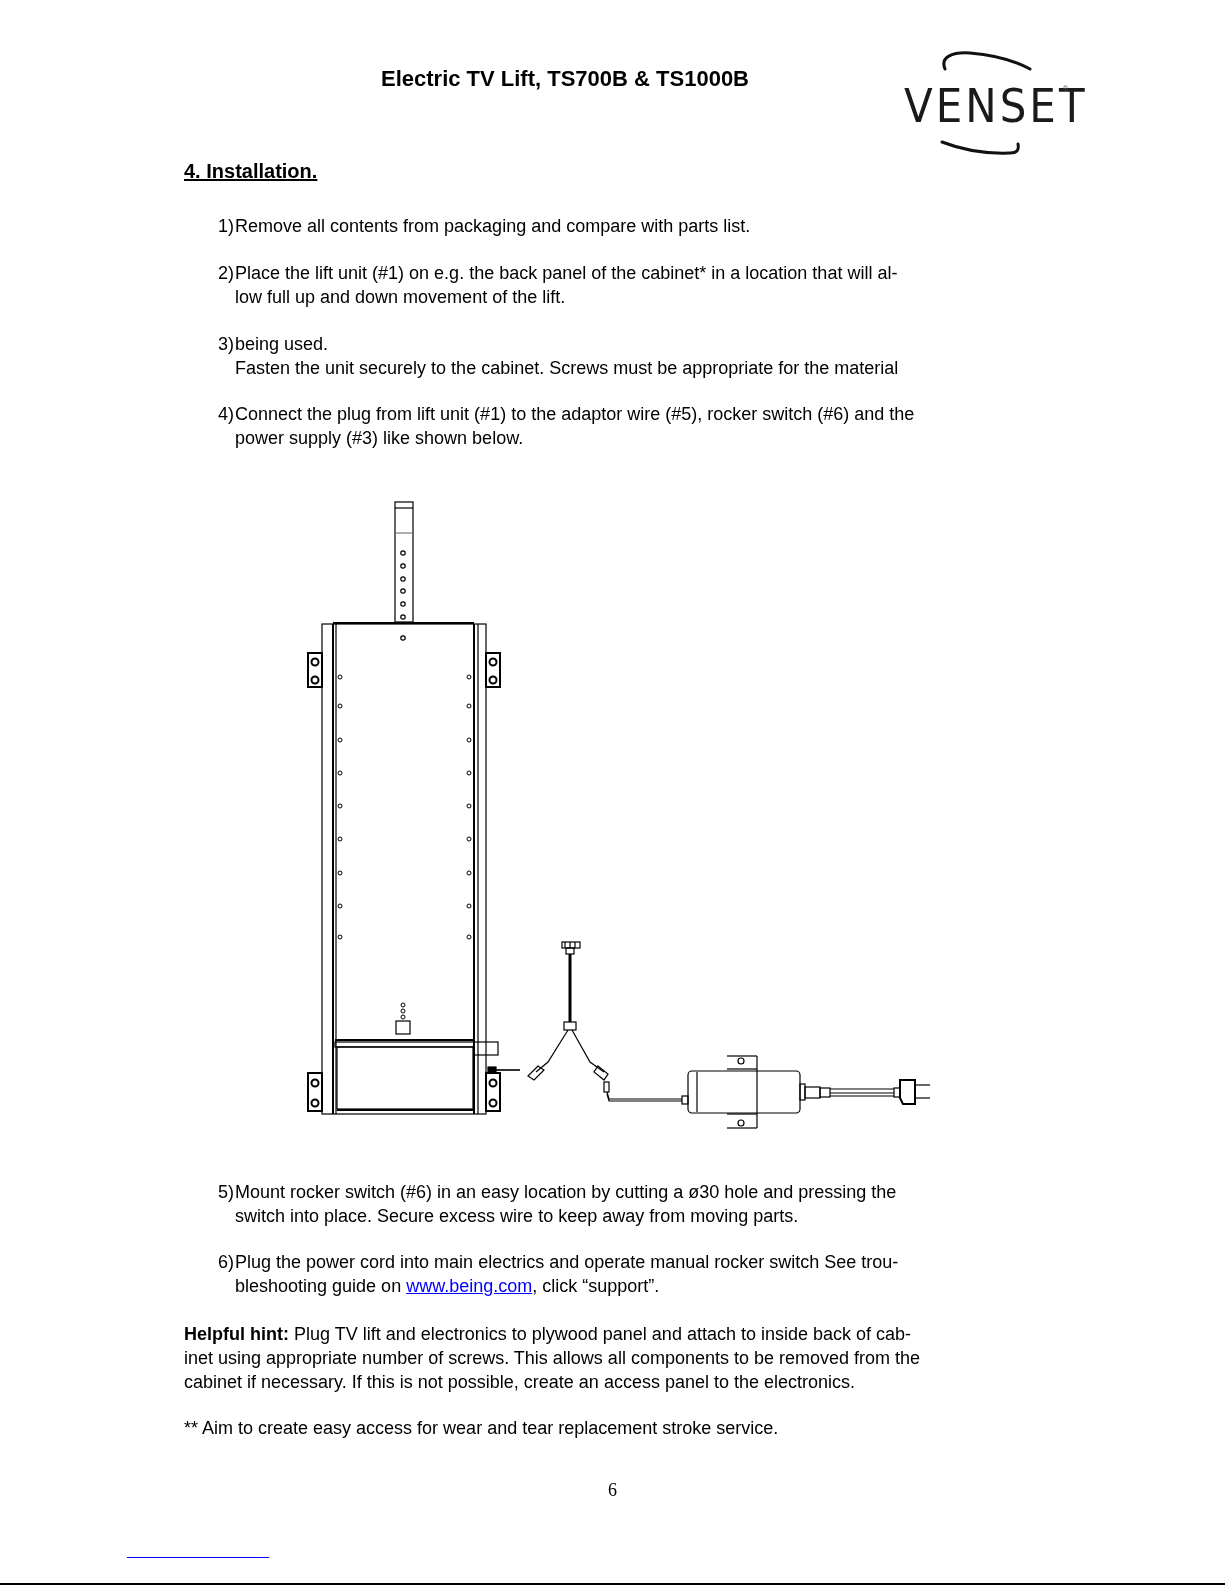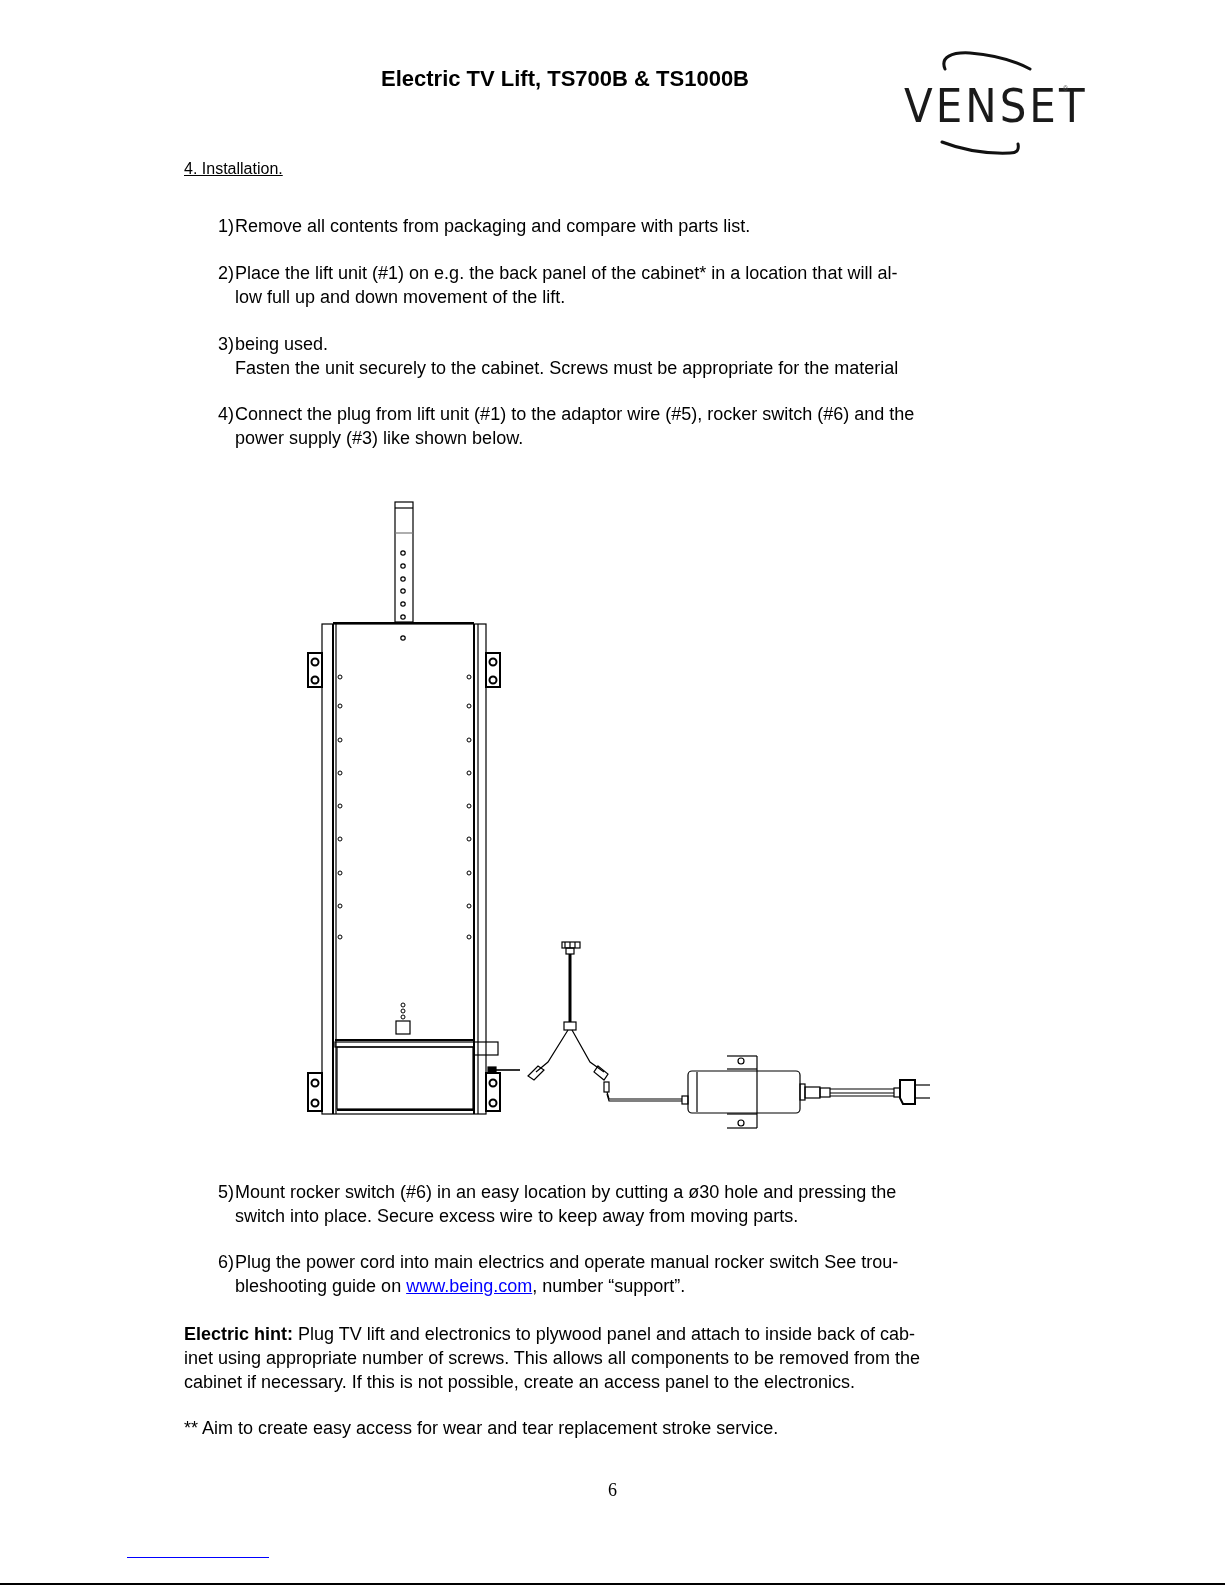--- a/index.html
+++ b/index.html
@@ -2,21 +2,21 @@
 <html><head>
   <meta charset="utf-8">
   <style>
     html, body { margin:0; padding:0; background:#ffffff; }
     body { width:1225px; height:1585px; position:relative; overflow:hidden; font-family:"Liberation Sans", sans-serif; color:#000; }
     .title { position:absolute; left:0; width:1130px; top:66px; text-align:center; font-weight:bold; font-size:22px; padding-right:0; }
     .title span { display:inline-block; position:relative; left:0; }
     .logo { position:absolute; left:900px; top:49px; width:170px; height:112px; }
     .logo-text { position:absolute; left:4px; top:29px; font-family:"DejaVu Sans", sans-serif; font-size:42px; letter-spacing:3px; color:#1a1a1a; font-weight:normal; transform:scaleY(1.12); transform-origin:top left; }
     .logo-reg { position:absolute; left:163px; top:36px; font-size:7px; color:#555; }
-    .section-heading { position:absolute; left:184px; top:160px; font-size:16px; font-weight:normal; text-decoration:underline; }
+    .section-heading { position:absolute; left:184px; top:160px; font-size:20px; font-weight:bold; text-decoration:underline; }
     .step { position:absolute; left:218px; font-size:18px; line-height:24px; width:820px; }
     .step .num { position:absolute; left:0; top:0; }
     .step .txt { position:absolute; left:17px; top:0; width:790px; }
     .link { color:#0000ff; text-decoration:underline; }
     .para { position:absolute; left:184px; font-size:18px; line-height:24px; width:850px; }
     .page-num { position:absolute; left:0; width:1225px; top:1480px; text-align:center; font-family:"Liberation Serif", serif; font-size:18px; }
     .footnote-line { position:absolute; left:127px; top:1557px; width:142px; height:1px; background:#0000ff; }
     .bottom-rule { position:absolute; left:0; top:1583px; width:1225px; height:2px; background:#000; }
     .diagram { position:absolute; left:290px; top:490px; width:660px; height:640px; }
   </style>
@@ -181,26 +181,26 @@
   <div class="txt">
     <div>Mount rocker switch (#6) in an easy location by cutting a ø30 hole and pressing the</div>
     <div>switch into place. Secure excess wire to keep away from moving parts.</div>
   </div>
 </div>
 
 <div class="step" style="top:1250px">
   <span class="num">6)</span>
   <div class="txt">
     <div>Plug the power cord into main electrics and operate manual rocker switch See trou-</div>
-    <div><span>bleshooting guide on </span><a class="link">www.being.com</a><span>, number “support”.</span></div>
+    <div><span>bleshooting guide on </span><a class="link">www.being.com</a><span>, click “support”.</span></div>
   </div>
 </div>
 
 <div class="para" style="top:1322px">
-  <div><b>Electric hint:</b><span> Plug TV lift and electronics to plywood panel and attach to inside back of cab-</span></div>
+  <div><b>Helpful hint:</b><span> Plug TV lift and electronics to plywood panel and attach to inside back of cab-</span></div>
   <div>inet using appropriate number of screws. This allows all components to be removed from the</div>
   <div>cabinet if necessary. If this is not possible, create an access panel to the electronics.</div>
 </div>
 
 <div class="para" style="top:1416px">** Aim to create easy access for wear and tear replacement stroke service.</div>
 
 <div class="page-num">6</div>
 <div class="footnote-line"></div>
 <div class="bottom-rule"></div>
 

